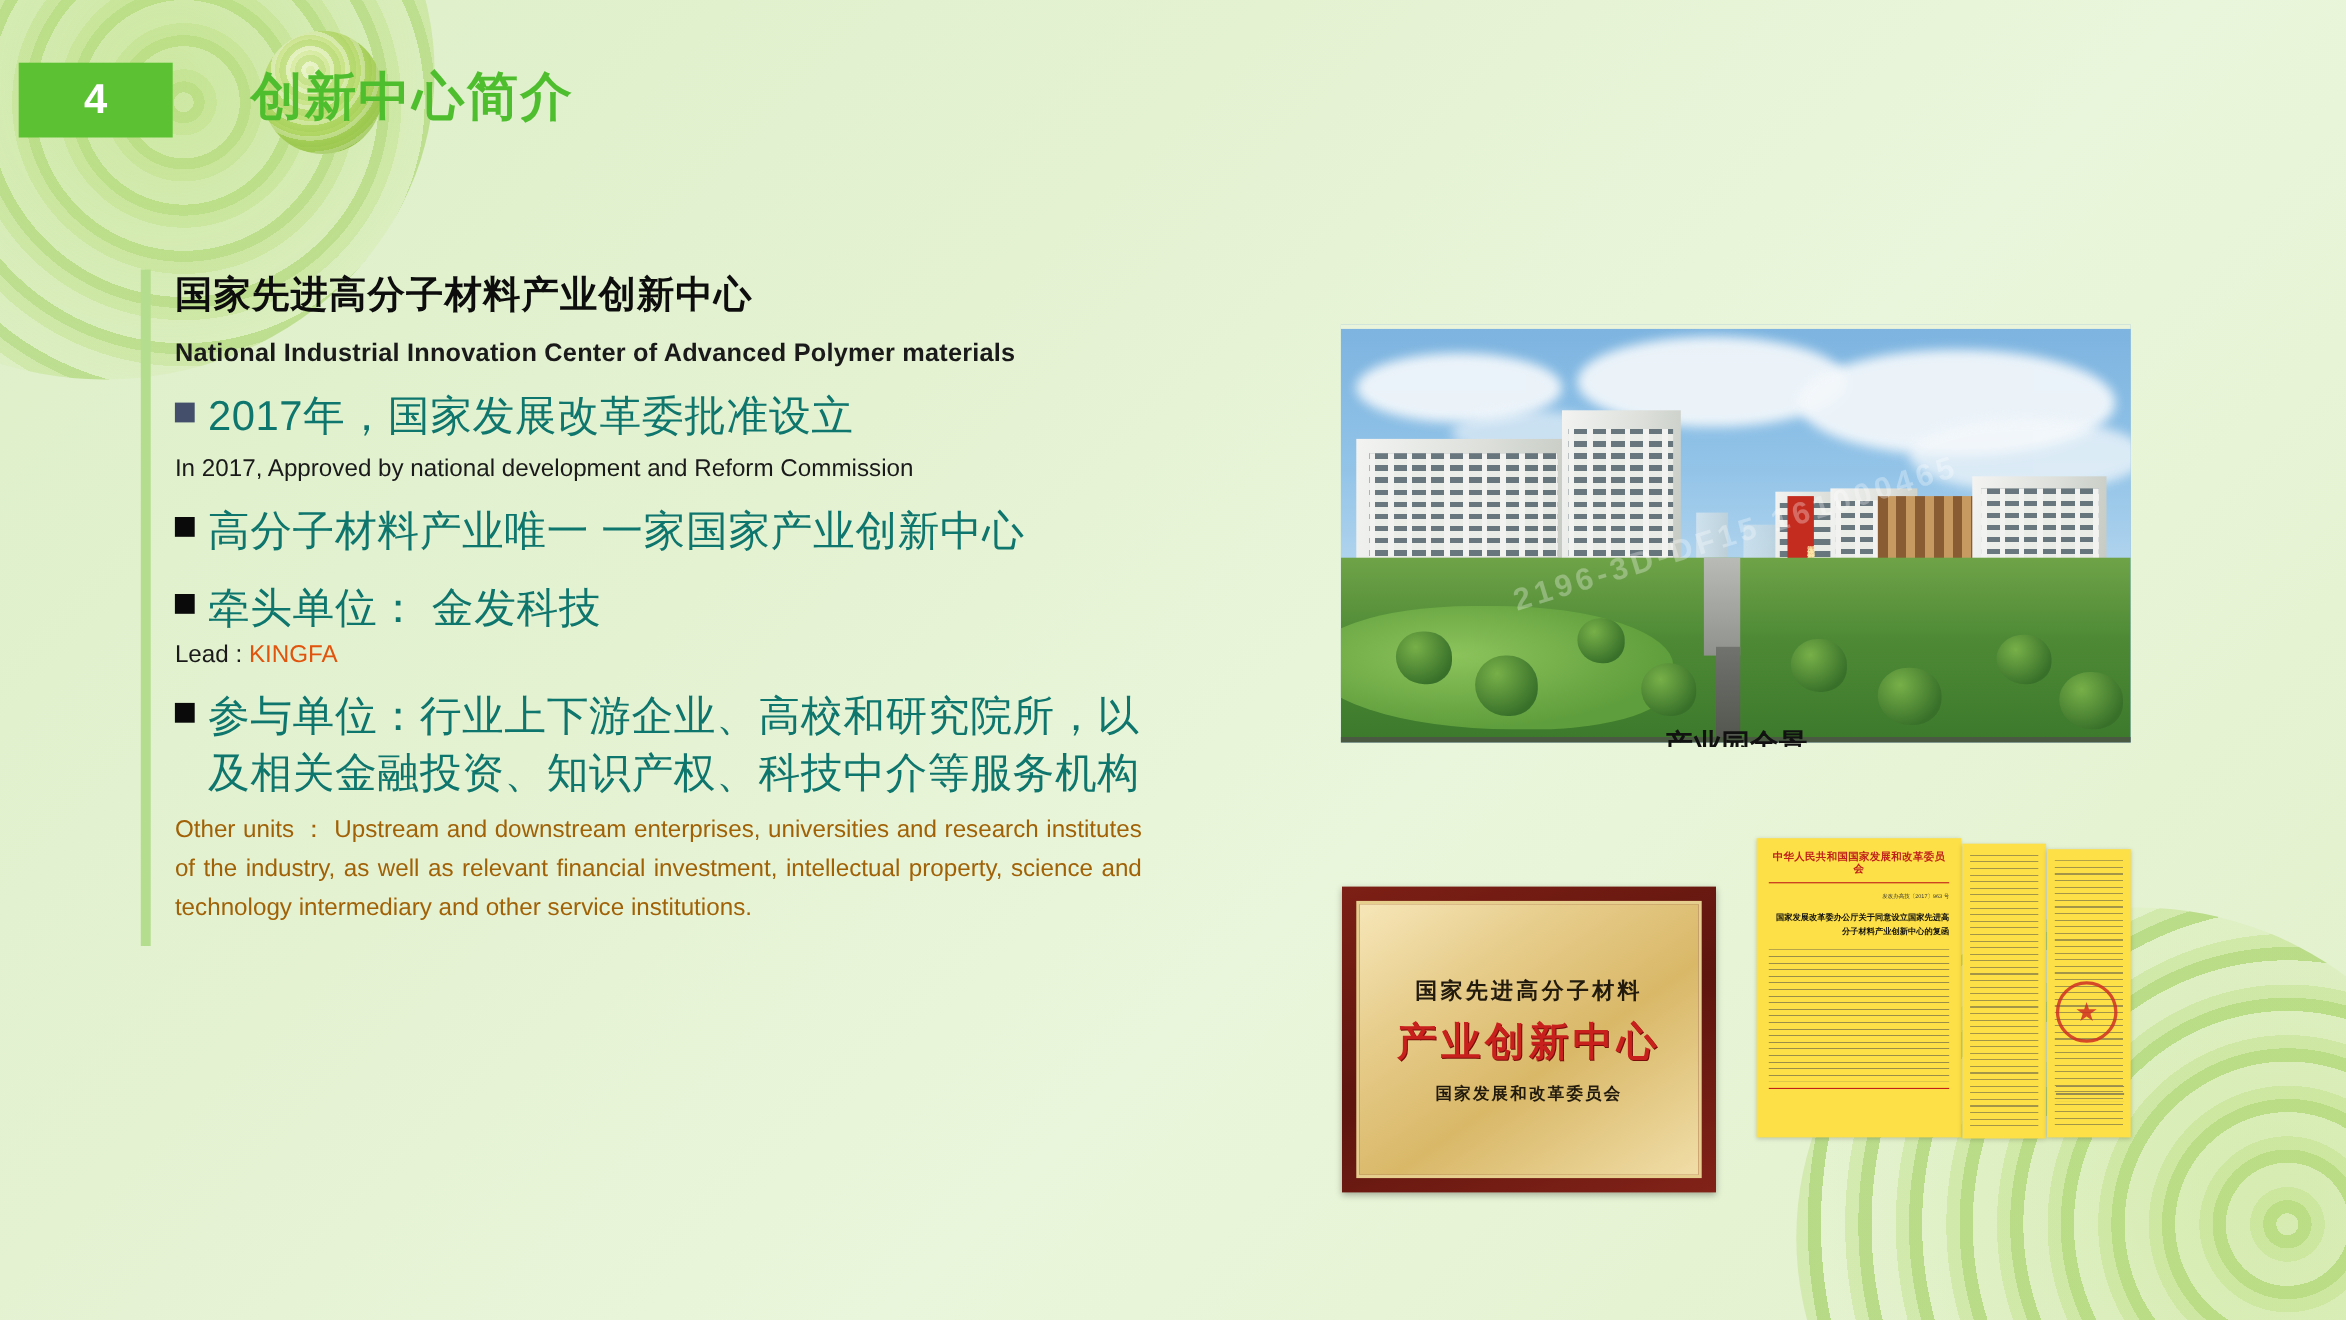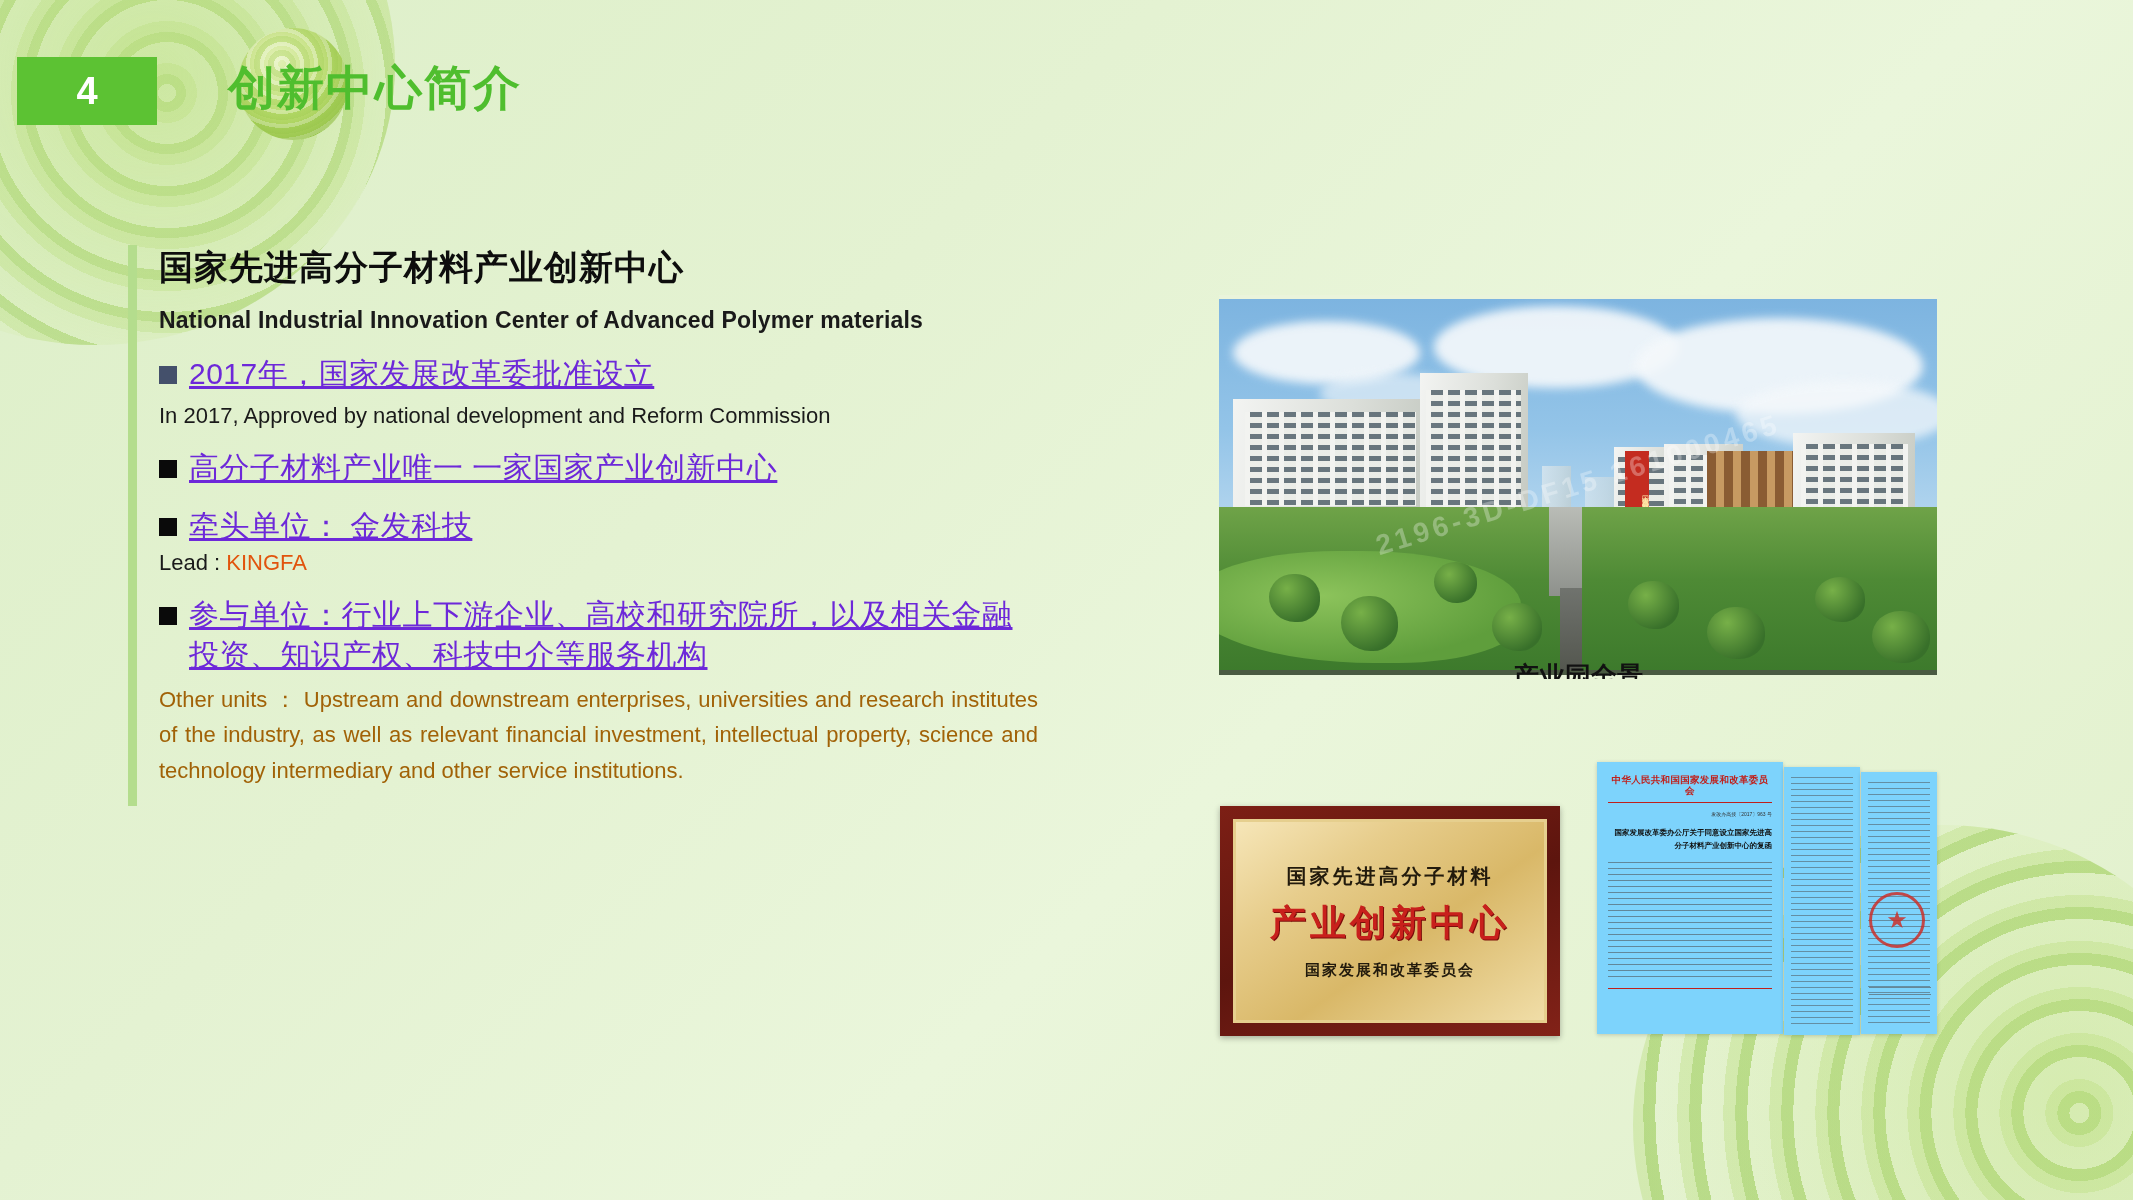--- a/index.html
+++ b/index.html
@@ -82,21 +82,21 @@
   }
 
   .bullet-block { margin-bottom:18px; }
   .bullet-line { display:flex; align-items:flex-start; }
   .bullet-sq {
     width:18px; height:18px; flex:0 0 18px; margin-top:12px; margin-right:12px;
   }
   .sq-slate { background:#44506b; }
   .sq-black { background:#0a0a0a; }
   .bullet-cn {
-    font-size:30px; color:#6d28d9; line-height:1.35; letter-spacing:0.5px;text-decoration:underline;
+    font-size:38px; color:#0f766e; line-height:1.35; letter-spacing:0.5px;
   }
   .bullet-en {
     font-size:22px; color:#1a1a1a; line-height:1.32; margin-top:6px;
   }
   .bullet-en.tight { margin-top:1px; }
   .kingfa { color:#e1540d; }
   #participants-en {
     font-size:22px; color:#a16207; line-height:1.62; text-align:justify;
     text-align-last:left; margin-top:6px;
   }
@@ -159,40 +159,40 @@
     position:absolute; left:1219px; top:661px; width:718px; height:18px;
     overflow:hidden;
   }
   #photo-caption {
     position:absolute; left:0; right:0; top:-2px; text-align:center;
     font-size:26px; font-weight:bold; color:#111; white-space:nowrap;
   }
 
   
   #plaque {
-    position:absolute; left:1220px; top:806px; width:340px; height:230px;
+    position:absolute; left:1220px; top:806px; width:340px; height:278px;
     background:linear-gradient(160deg,#7d1f15,#5d150e 50%,#822218);
     padding:13px; box-shadow:0 2px 6px rgba(0,0,0,.3);
   }
   #plaque-inner {
     width:100%; height:100%; border:3px solid #e6cf8e;
     background:linear-gradient(145deg,#f6e6b8 0%,#e7cd8c 28%,#d9b868 58%,#f0dda7 100%);
     display:flex; flex-direction:column; align-items:center; justify-content:center;
     gap:9px; padding:10px 8px;
   }
   #plaque-line1 { font-size:20px; font-weight:bold; color:#221a0c; letter-spacing:3px; }
   #plaque-line2 {
     font-size:36px; font-weight:bold; color:#c8201c; letter-spacing:4px;
     text-shadow:1px 1px 0 #7a0d0a;
   }
   #plaque-line3 { font-size:15px; font-weight:bold; color:#221a0c; letter-spacing:2px; margin-top:4px; }
 
   
   #documents { position:absolute; left:1597px; top:762px; width:340px; height:280px; }
-  .doc { position:absolute; background:#7dd3fc; box-shadow:0 1px 4px rgba(0,0,0,.18); overflow:hidden; }
+  .doc { position:absolute; background:#fde047; box-shadow:0 1px 4px rgba(0,0,0,.18); overflow:hidden; }
   #doc-main { left:0; top:0; width:186px; height:272px; padding:12px 11px; }
   #doc-mid   { left:187px; top:5px; width:76px; height:268px; padding:10px 7px; }
   #doc-right { left:264px; top:10px; width:76px; height:262px; padding:10px 7px; }
   #doc-header {
     font-size:9.5px; font-weight:bold; color:#c01f1a; text-align:center;
     letter-spacing:0.3px; line-height:1.2;
   }
   #doc-rule { height:1.6px; background:#c01f1a; margin:5px 0 8px; }
   #doc-code { font-size:5px; color:#333; text-align:right; margin-bottom:10px; }
   #doc-title {

